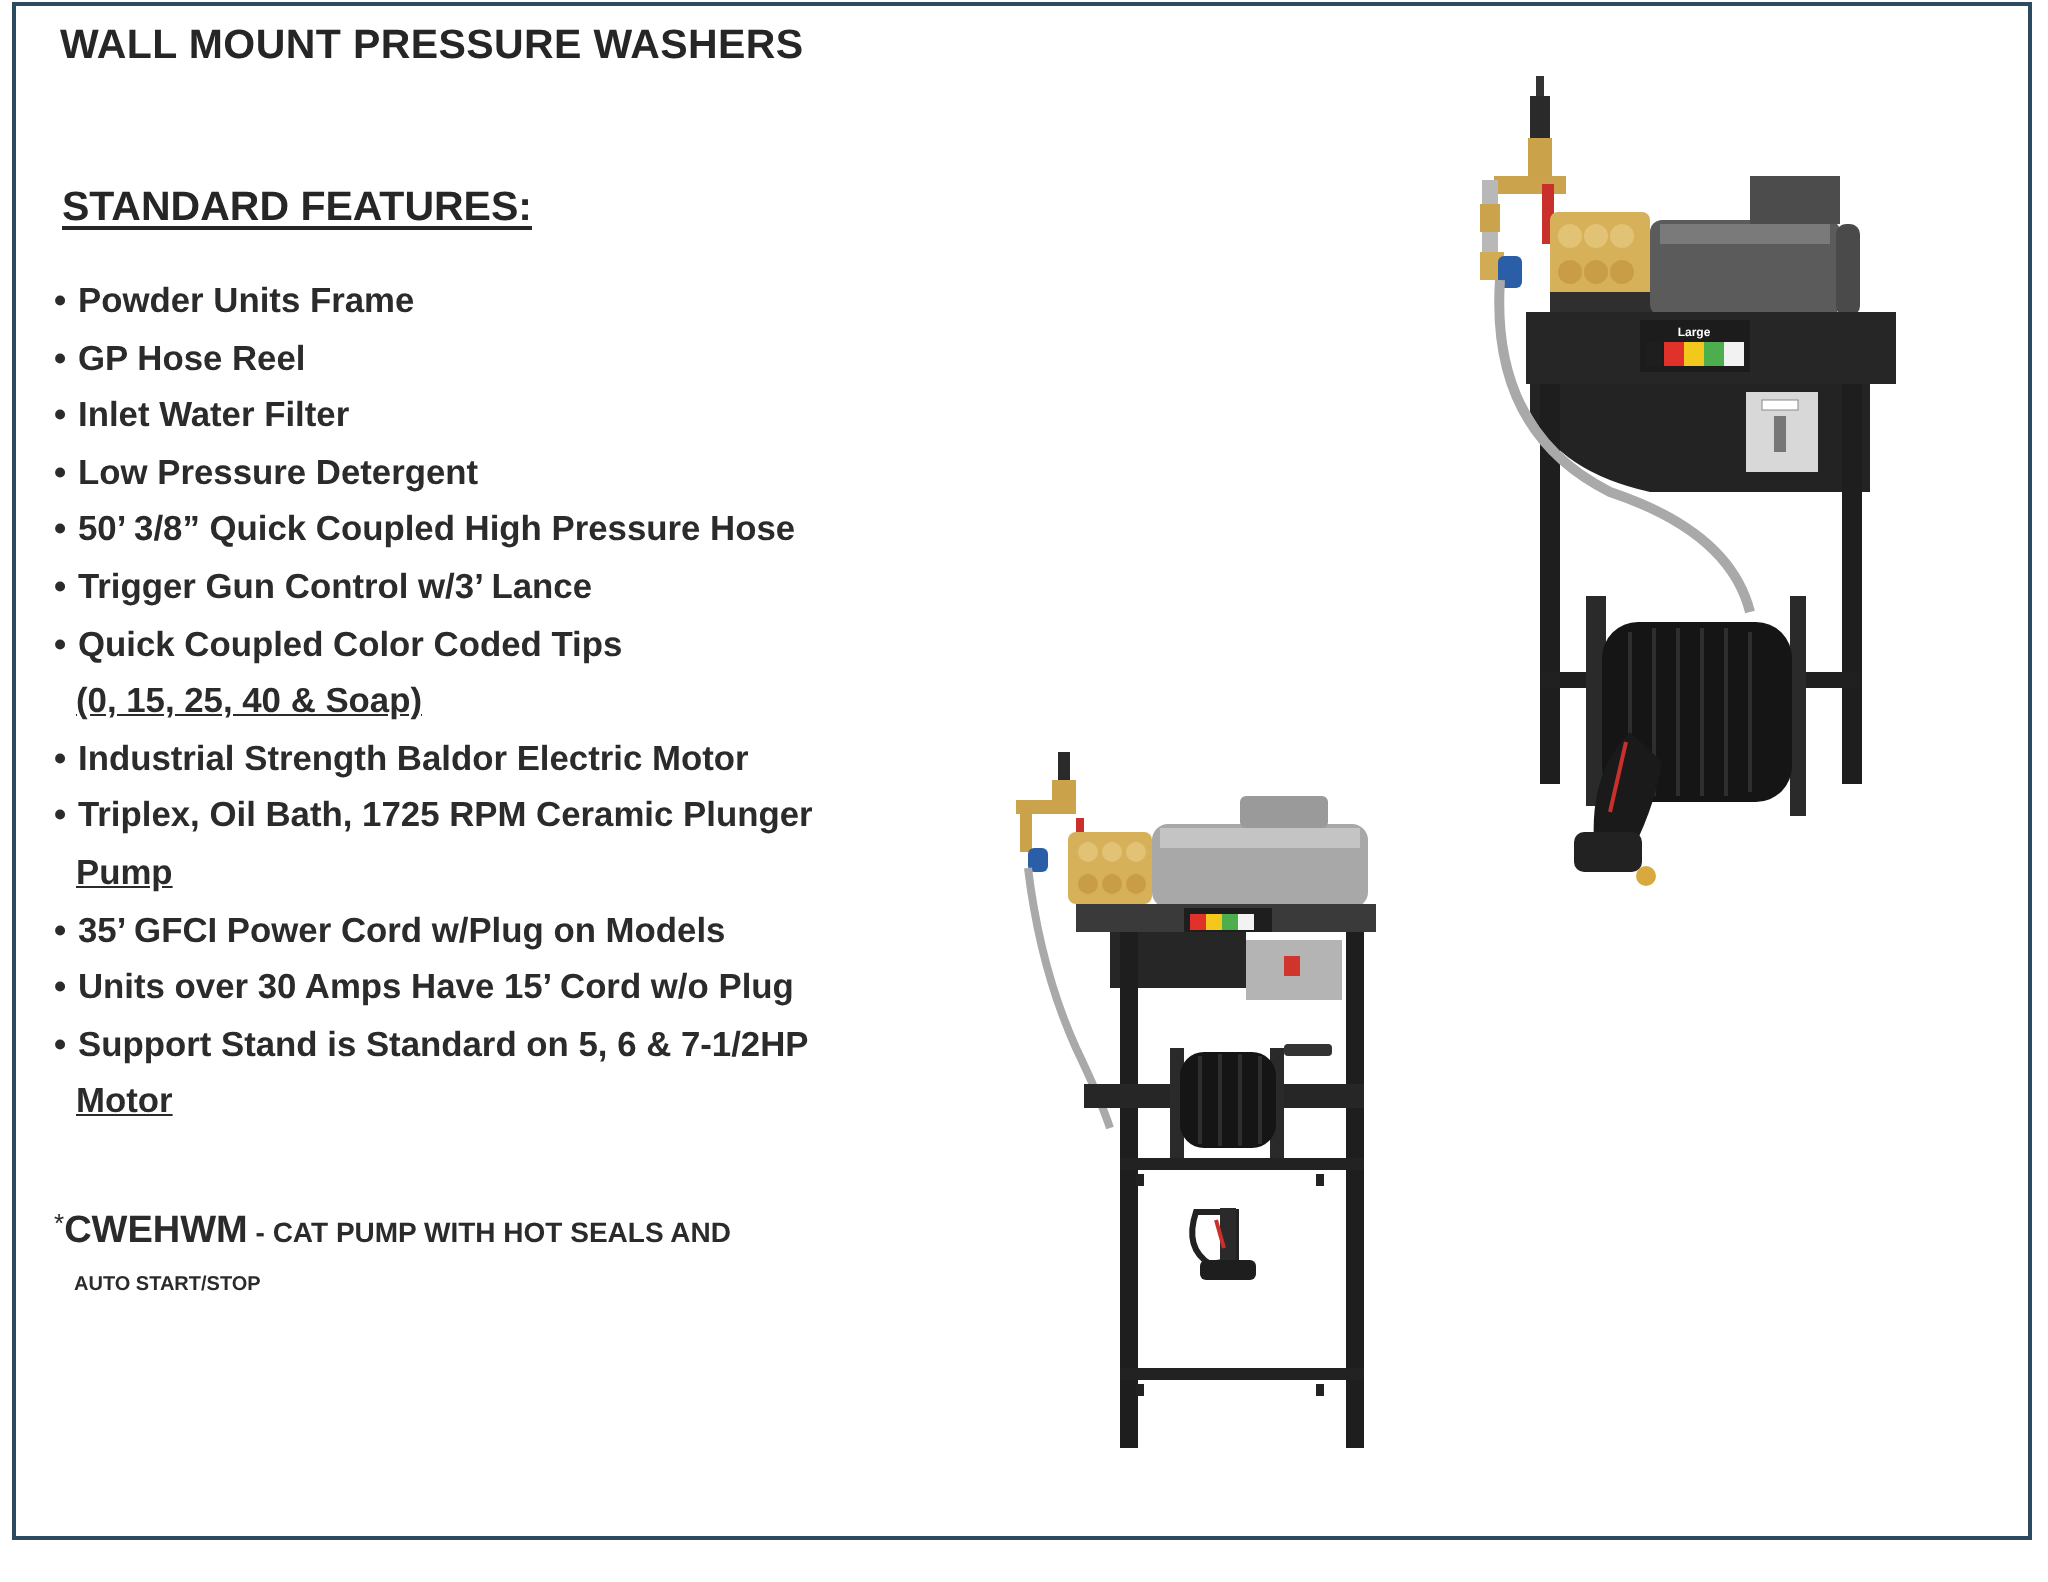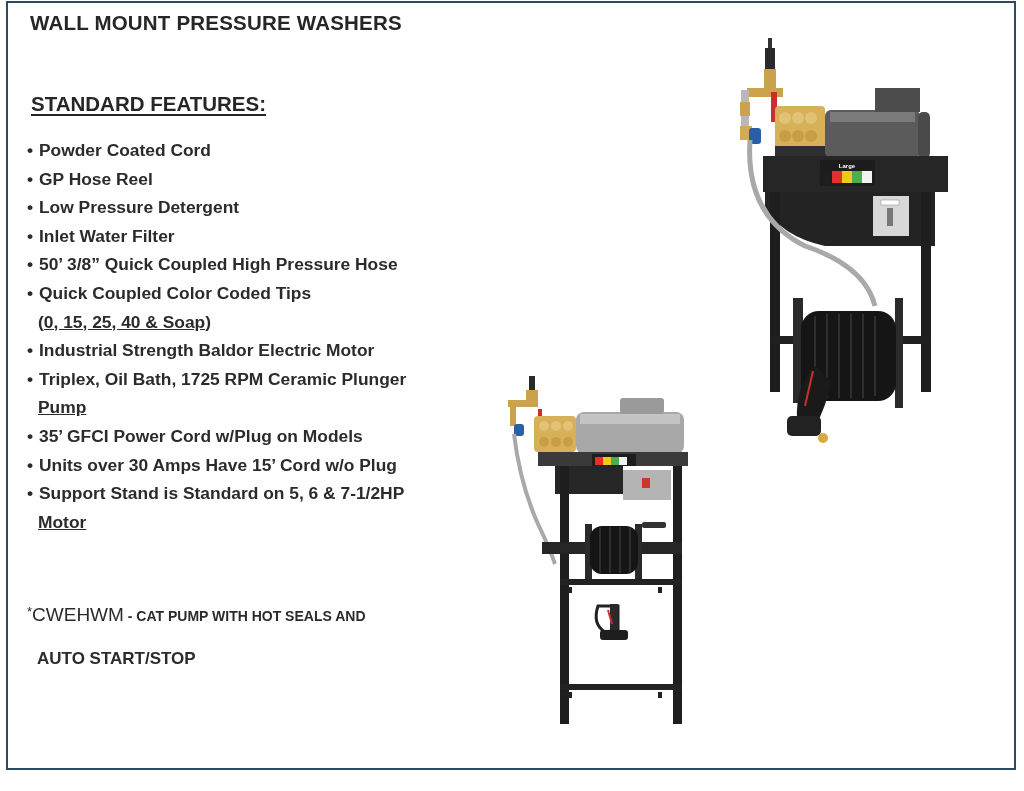--- a/index.html
+++ b/index.html
@@ -12,41 +12,42 @@
     .subtitle { position: absolute; left: 31px; top: 92px; font-size: 20.5px; font-weight: 700;
                 text-decoration: underline; text-decoration-thickness: 2px;
                 text-underline-offset: 3px; color: #262626; white-space: nowrap; text-align: center; }
     .features { position: absolute; left: 27px; top: 136px; margin: 0; padding: 0; list-style: none;
                 font-size: 17.4px; font-weight: 700; line-height: 28.6px; color: #2b2b2b; }
     .features li { white-space: nowrap; }
     .features .bullet { display: inline-block; width: 12px; }
     .features .cont { padding-left: 11px; text-decoration: underline; }
     .note { position: absolute; left: 27px; top: 604px; color: #2b2b2b; white-space: nowrap; }
     .note .star { font-size: 13px; vertical-align: 5px; font-weight: 400; }
-    .note .model { font-size: 19px; font-weight: 400; }
+    .note .model { font-size: 19px; font-weight: 700; }
     .note .desc { font-size: 14px; font-weight: 700; }
-    .note .line2 { position: absolute; left: 10px; top: 45px; font-size: 17px; font-weight: 700; }
+    .note .line2 { position: absolute; left: 10px; top: 33px; font-size: 10px; font-weight: 700; }
     .photo { position: absolute; }
     .photo-wall { left: 735px; top: 36px; width: 215px; height: 416px; }
     .photo-stand { left: 500px; top: 374px; width: 215px; height: 352px; }
   </style>
 </head>
 <body>
 
 <div class="frame"></div>
 
 <div class="title">WALL MOUNT PRESSURE WASHERS</div>
 <div class="subtitle">STANDARD FEATURES:</div>
 
 <ul class="features">
-  <li><span class="bullet">•</span><span>Powder Coated Cord</span></li>
+  <li><span class="bullet">•</span><span>Powder Units Frame</span></li>
   <li><span class="bullet">•</span><span>GP Hose Reel</span></li>
+  <li><span class="bullet">•</span><span>Inlet Water Filter</span></li>
   <li><span class="bullet">•</span><span>Low Pressure Detergent</span></li>
-  <li><span class="bullet">•</span><span>Inlet Water Filter</span></li>
   <li><span class="bullet">•</span><span>50’ 3/8” Quick Coupled High Pressure Hose</span></li>
+  <li><span class="bullet">•</span><span>Trigger Gun Control w/3’ Lance</span></li>
   <li><span class="bullet">•</span><span>Quick Coupled Color Coded Tips</span></li>
   <li class="cont"><span>(0, 15, 25, 40 &amp; Soap)</span></li>
   <li><span class="bullet">•</span><span>Industrial Strength Baldor Electric Motor</span></li>
   <li><span class="bullet">•</span><span>Triplex, Oil Bath, 1725 RPM Ceramic Plunger</span></li>
   <li class="cont"><span>Pump</span></li>
   <li><span class="bullet">•</span><span>35’ GFCI Power Cord w/Plug on Models</span></li>
   <li><span class="bullet">•</span><span>Units over 30 Amps Have 15’ Cord w/o Plug</span></li>
   <li><span class="bullet">•</span><span>Support Stand is Standard on 5, 6 &amp; 7-1/2HP</span></li>
   <li class="cont"><span>Motor</span></li>
 </ul>

